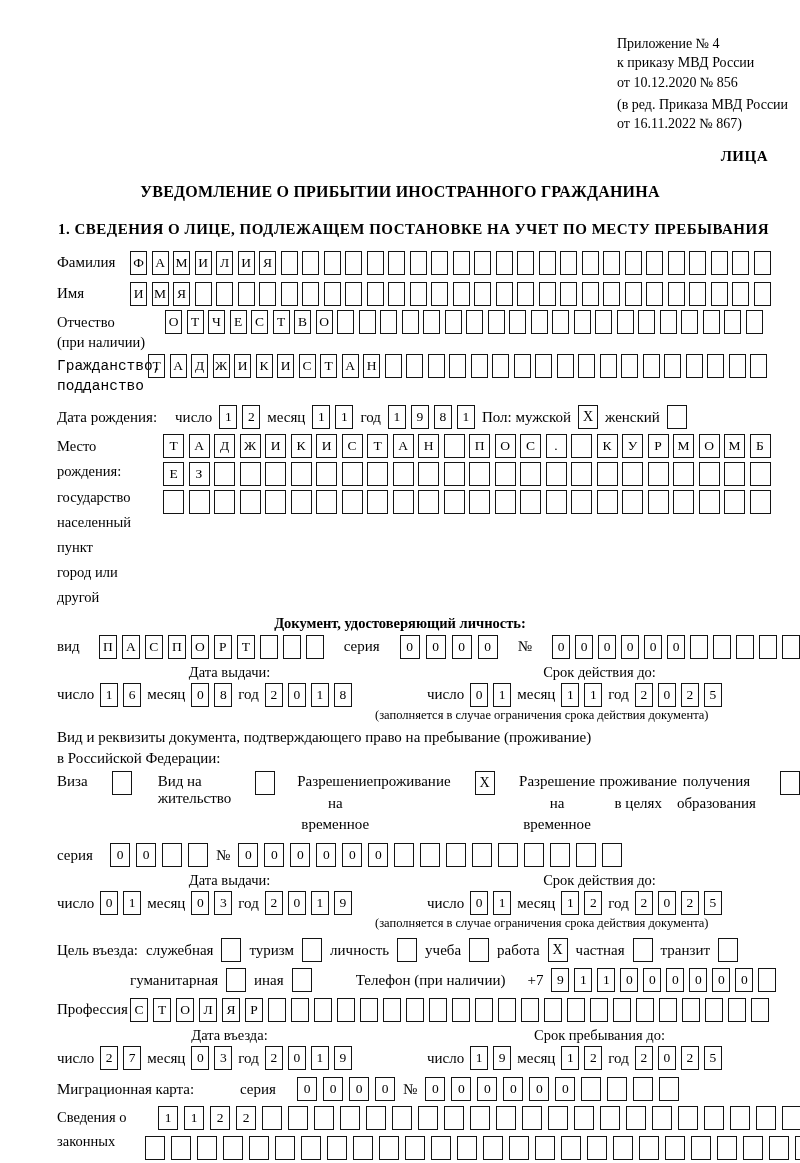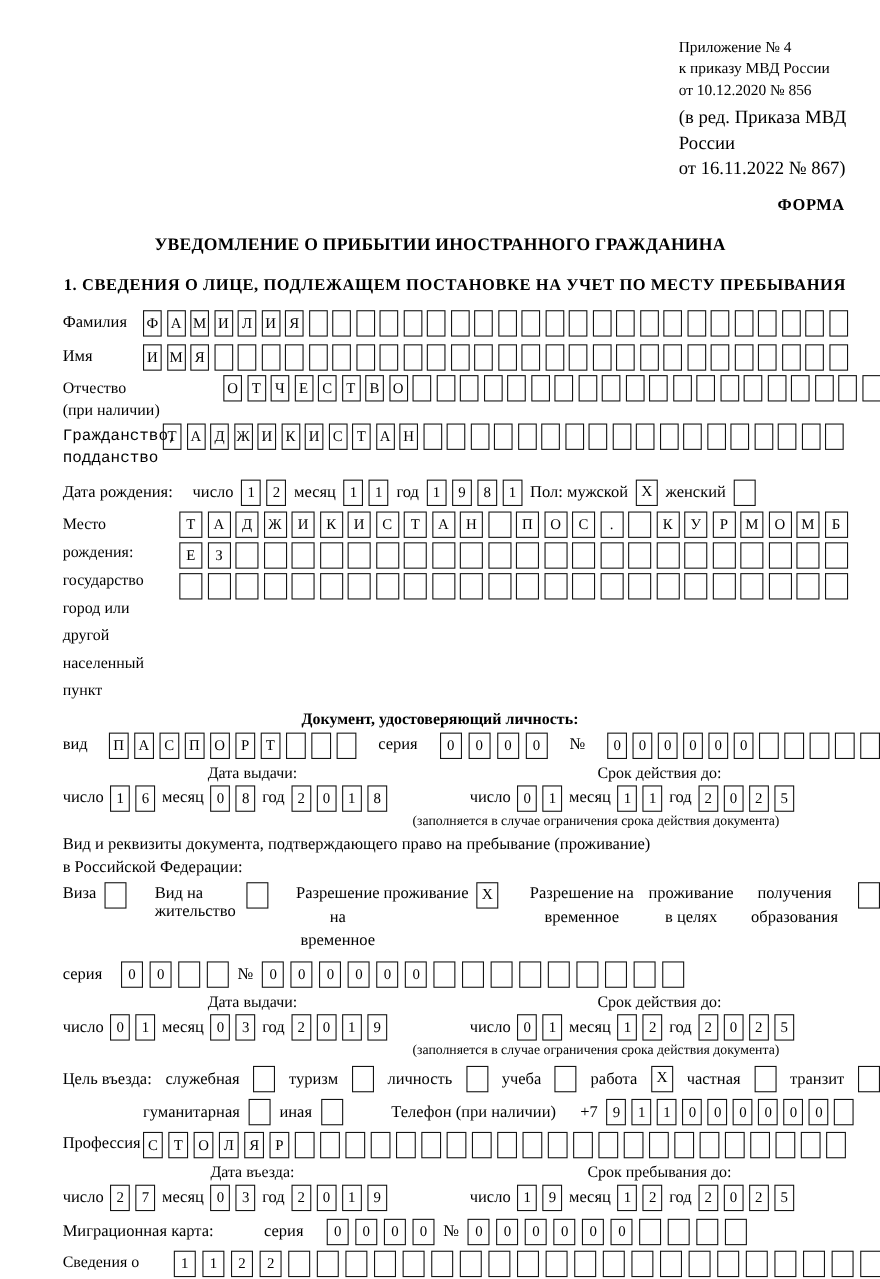--- a/index.html
+++ b/index.html
@@ -5,21 +5,21 @@
   * { box-sizing: border-box; margin: 0; padding: 0; }
   html,body { background:#888; }
   .page {
     width: 800px; height: 1163px; background: #fff; color: #000;
     font-family: "Liberation Serif", "DejaVu Serif", serif;
     font-size: 15px; position: relative; overflow: hidden;
     padding-top: 34px; margin: 0 auto;
   }
   
   .appendix { margin-left: 617px; width: 180px; line-height: 1.38; font-size: 14px; }
-  .appendix .rev { font-size: 17px; margin-top: 4px; line-height: 1.35; }
+  .appendix .rev { font-size: 14px; margin-top: 4px; line-height: 1.35; }
   .form-label { text-align: right; margin: 14px 32px 0 0; font-weight: bold; font-size: 15px; letter-spacing: .5px; }
   
   .title { text-align: center; font-weight: bold; font-size: 16px; margin-top: 16px; line-height: 1.4; letter-spacing: .2px; }
   .title-blank { display: inline-block; width: 58px; border-bottom: 2px solid #000; height: 12px; margin-left: 10px; }
   .section-heading { font-weight: bold; font-size: 15px; margin: 18px 10px 0 58px; letter-spacing: .5px; }
   
   .row { display: flex; align-items: flex-start; margin-left: 57px; }
   .lbl { flex: none; padding-top: 3px; }
   .lbl2 { font-size: 14.5px; line-height: 1.35; }
   .cells { display: flex; gap: 4.5px; flex: none; }
@@ -33,21 +33,21 @@
   .ncells { gap: 6px; } .ncells .cell { width: 20px; }
   .dcells { gap: 5px; } .dcells .cell { width: 18px; }
   .checkbox {
     width: 20px; height: 24px; border: 1.7px solid #141414; flex: none;
     display: inline-flex; align-items: center; justify-content: center;
     font-size: 14px; font-weight: normal;
   }
   
   .r-surname { margin-top: 13px; }
   .r-name { margin-top: 7px; }
-  .r-patr { margin-top: 4px; gap: 38px; }
+  .r-patr { margin-top: 4px; }
   .r-patr .lbl, .r-citiz .lbl { width: 108px; }
   .r-surname .lbl, .r-name .lbl { width: 73px; }
   .r-citiz { margin-top: 2px; }
   .r-citiz .lbl { width: 91px; font-family: Liberation Mono, monospace; }
   
   .r-bdate { margin-top: 9px; align-items: center; gap: 7px; }
   .r-bdate .gap { width: 4px; }
   
   .r-bplace { margin-top: 5px; }
   .bplace-labels { flex: none; width: 106px; line-height: 1.73; font-size: 14.5px; }
@@ -63,27 +63,27 @@
   .dh-left { width: 345px; text-align: center; }
   .dh-right { width: 345px; text-align: center; margin-left: 25px; }
   .dates-vals { display: flex; margin-left: 57px; margin-top: 2px; }
   .dgroup { display: flex; align-items: center; gap: 6px; width: 345px; flex: none; }
   .dgroup.right { margin-left: 25px; }
   .dates-note { margin-left: 375px; font-size: 12.5px; margin-top: 1px; }
   
   .intro1 { margin: 6px 0 0 57px; }
   .intro2 { margin: 4px 0 0 57px; }
   .options-row { margin-top: 4px; }
-  .opt { display: flex; align-items: flex-start; gap: 7px; }
+  .opt { display: flex; align-items: flex-start; gap: 24px; }
   .opt-l { padding-top: 2px; }
   .opt-lines { display: flex; text-align: center; line-height: 1.45; }
   .r-series2 { margin-top: 7px; align-items: center; }
   .r-series2 .lbl-ser { width: 53px; }
   
-  .r-visit { margin-top: 7px; align-items: center; gap: 8px; justify-content: space-between; }
+  .r-visit { margin-top: 7px; align-items: center; gap: 8px; }
   .r-visit2 { margin-top: 6px; align-items: center; gap: 8px; margin-left: 130px; }
   .phone-lbl { margin-left: 36px; }
   .phone-prefix { margin-left: 14px; }
   
   .r-prof { margin-top: 6px; }
   .r-prof .lbl { width: 73px; }
   
   .r-migr { margin-top: 7px; align-items: center; }
   .r-migr .lbl-m { width: 183px; }
   .r-migr .lbl-s { width: 57px; }
@@ -101,21 +101,21 @@
   <div class="appendix">
     <div>Приложение № 4</div>
     <div>к приказу МВД России</div>
     <div>от 10.12.2020 № 856</div>
     <div class="rev">
       <div>(в ред. Приказа МВД России</div>
       <div>от 16.11.2022 № 867)</div>
     </div>
   </div>
 
-  <div class="form-label">ФОРМА</div>
+  <div class="form-label">ЛИЦА</div>
 
   <div class="title">
     <div>УВЕДОМЛЕНИЕ О ПРИБЫТИИ ИНОСТРАННОГО ГРАЖДАНИНА</div>
   </div>
 
   <div class="section-heading">1. СВЕДЕНИЯ О ЛИЦЕ, ПОДЛЕЖАЩЕМ ПОСТАНОВКЕ НА УЧЕТ ПО МЕСТУ ПРЕБЫВАНИЯ</div>
 
   <div class="row r-surname">
     <span class="lbl">Фамилия</span>
     <span class="cells">
@@ -286,22 +286,22 @@
     <span>Пол: мужской</span>
     <span class="checkbox">X</span>
     <span>женский</span>
     <span class="checkbox"></span>
   </div>
 
   <div class="row r-bplace">
     <span class="bplace-labels">
       <div>Место рождения:</div>
       <div>государство</div>
+      <div>населенный пункт</div>
       <div>город или другой</div>
-      <div>населенный пункт</div>
     </span>
     <span class="bplace-cells">
       <span class="cells wcells">
           <span class="cell">Т</span>
           <span class="cell">А</span>
           <span class="cell">Д</span>
           <span class="cell">Ж</span>
           <span class="cell">И</span>
           <span class="cell">К</span>
           <span class="cell">И</span>

